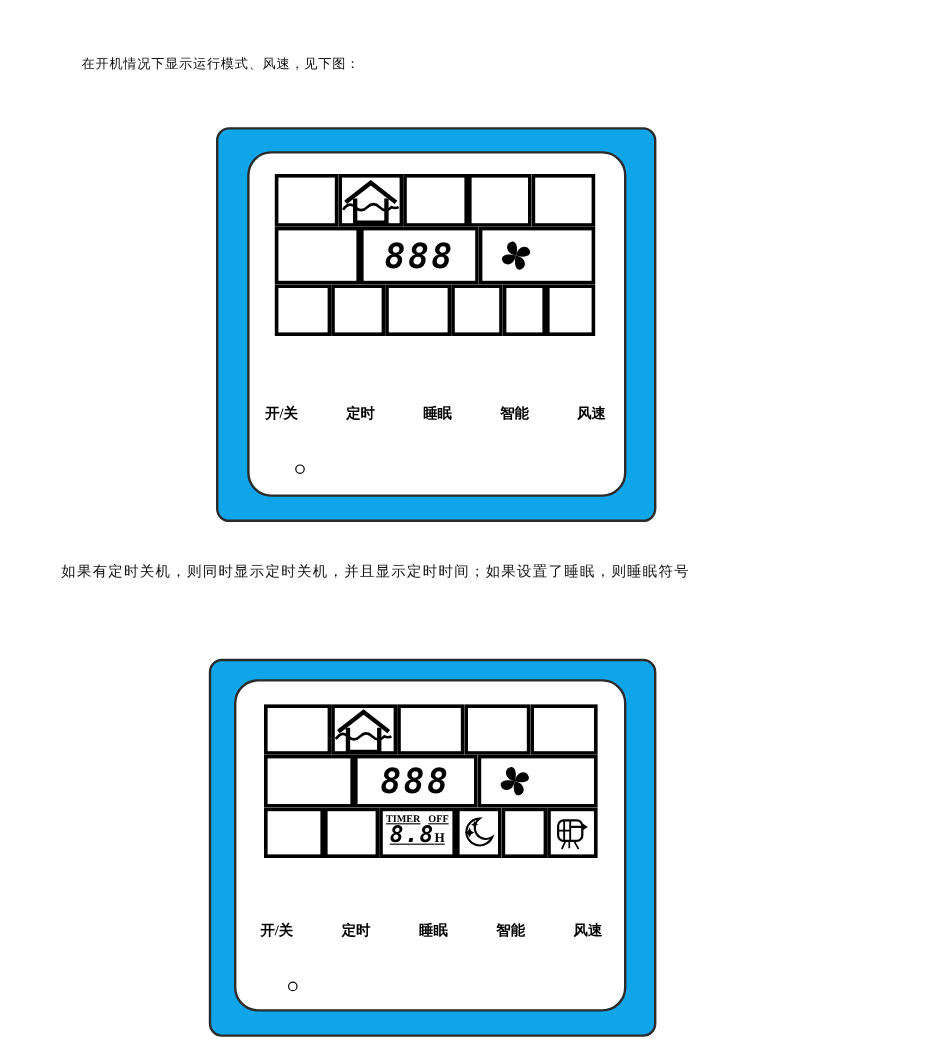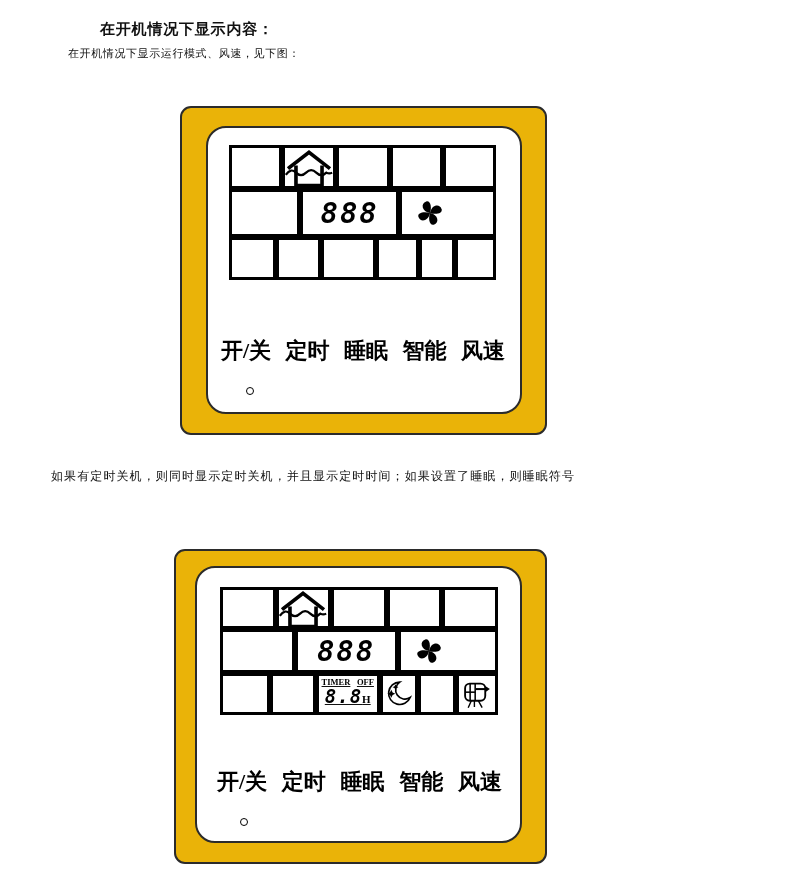--- a/index.html
+++ b/index.html
@@ -5,21 +5,21 @@
   html,body{margin:0;padding:0;background:#fff;}
   #page{position:relative;width:790px;height:876px;background:#fff;color:#111;
         font-family:"Liberation Sans",sans-serif;overflow:hidden;}
 
   .heading{position:absolute;left:100px;top:20px;font-size:15px;font-weight:bold;letter-spacing:.8px;white-space:nowrap;}
   .intro{position:absolute;left:68px;top:46px;font-size:11px;letter-spacing:.6px;white-space:nowrap;}
   .para{position:absolute;left:30px;top:463px;width:748px;font-size:12px;line-height:27px;letter-spacing:1.1px;}
   .para .pline{white-space:nowrap;}
   .para .indent{text-indent:21px;}
 
-  .panel{position:absolute;border:2px solid #2b2b2b;border-radius:11px;background:#eab308;}
+  .panel{position:absolute;border:2px solid #2b2b2b;border-radius:11px;background:#0ea5e9;}
   #panel1{left:180px;top:106px;width:363px;height:325px;}
   #panel2{left:174px;top:549px;width:369px;height:311px;}
   .panel-inner{position:absolute;border:2px solid #2b2b2b;border-radius:20px;background:#fff;}
   #panel1 .panel-inner{left:24px;top:18px;width:312px;height:284px;}
   #panel2 .panel-inner{left:19px;top:15px;width:323px;height:273px;}
 
   .lcd{position:absolute;}
   #panel1 .lcd{left:21px;top:17px;width:267px;}
   #panel2 .lcd{left:23px;top:19px;width:278px;}
   .lcd-row{display:flex;width:100%;}
@@ -34,36 +34,35 @@
   .seg-lg{font-size:29px;letter-spacing:2px;}
   .seg-sm{font-size:19px;letter-spacing:1px;}
 
   .timer-cell{flex-direction:column;justify-content:flex-start;align-items:stretch;padding:1px 3px 16px;text-decoration:underline;}
   .timer-top{display:flex;justify-content:space-between;font-family:"Liberation Serif",serif;
              font-weight:bold;font-size:8.5px;line-height:10px;color:#000;}
   .timer-val{display:flex;align-items:flex-end;justify-content:center;gap:0;}
   .timer-h{font-family:"Liberation Serif",serif;font-weight:bold;font-size:11px;line-height:1;margin-bottom:1px;color:#000;}
 
   .btn-row{position:absolute;left:0;right:0;display:flex;justify-content:space-between;
-           font-family:"Liberation Serif",serif;font-size:22px;font-weight:600;color:#000;white-space:nowrap;}
+           font-family:"Liberation Serif",serif;font-size:12px;font-weight:600;color:#000;white-space:nowrap;}
   #panel1 .btn-row{top:208px;padding:0 15px 0 13px;}
   #panel2 .btn-row{top:199px;padding:0 18px 0 20px;}
 
   .led{position:absolute;width:6px;height:6px;border:1.5px solid #000;border-radius:50%;background:#fff;}
   #panel1 .led{left:38px;top:259px;}
   #panel2 .led{left:43px;top:250px;}
 
   svg{display:block;}
 </style>
 </head>
 <body>
 
 <div id="page">
 
-  <div class="heading">在开机情况下显示内容：</div>
   <div class="intro">在开机情况下显示运行模式、风速，见下图：</div>
 
   <div class="panel" id="panel1">
     <div class="panel-inner">
       <div class="lcd">
         <div class="lcd-row r1">
           <div class="cell"></div>
           <div class="cell">
             <svg viewBox="0 0 64 58" width="48" height="42" style="margin-top:3px">
               <path d="M5 27 L32 6 L59 27" fill="none" stroke="#000" stroke-width="5" stroke-linecap="square"></path>

